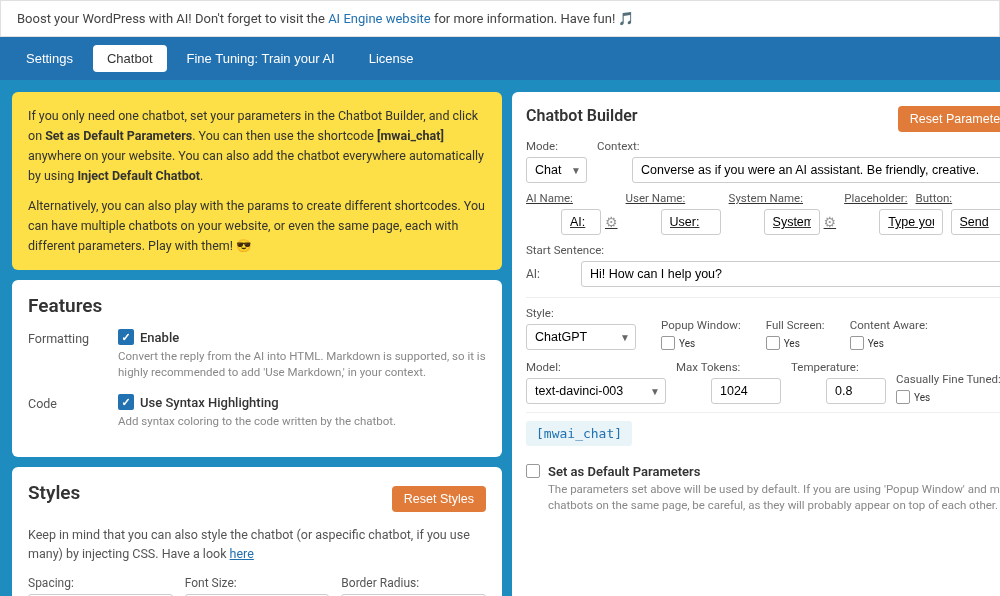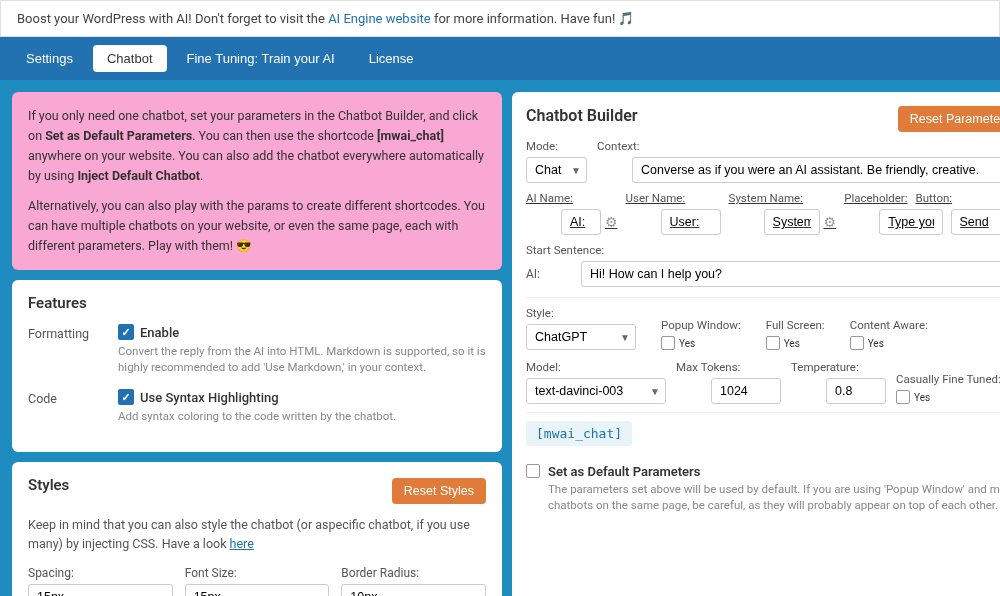--- a/index.html
+++ b/index.html
@@ -54,35 +54,35 @@
       margin-right: 10px;
     }
     .right-panel {
       flex: 1;
       background: #fff;
       border-radius: 6px;
       padding: 14px;
       position: relative;
     }
     .intro-box {
-      background: #f9a8d4;
+      background: #fde047;
       border-radius: 6px;
       padding: 14px 16px;
       font-size: 12.5px;
       line-height: 1.6;
       color: #333;
     }
     .intro-box strong { font-weight: 700; }
     .section-box {
       background: #fff;
       border-radius: 6px;
       padding: 14px 16px;
     }
     .section-title {
-      font-size: 15px;
+      font-size: 19px;
       font-weight: 600;
       color: #333;
       margin-bottom: 12px;
     }
     .feature-row {
       display: flex;
       align-items: flex-start;
       margin-bottom: 14px;
     }
     .feature-label {

